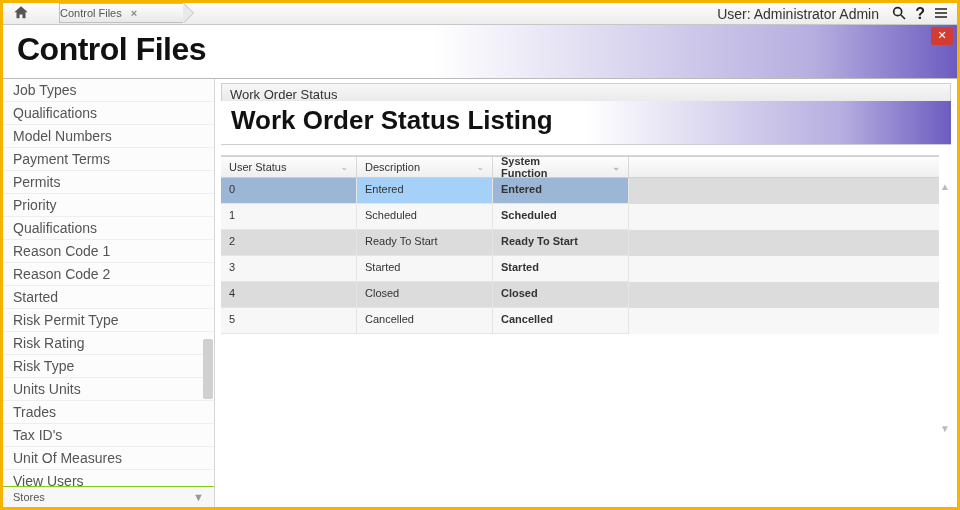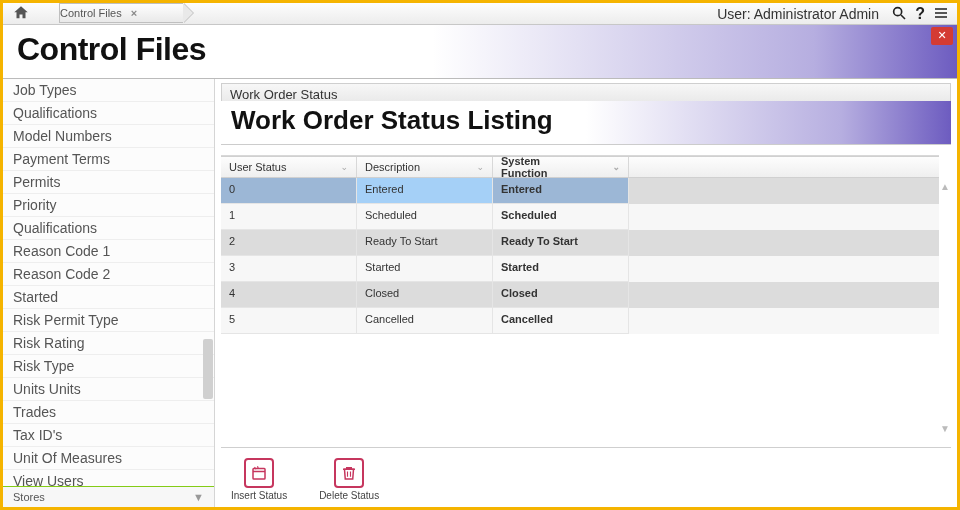--- a/index.html
+++ b/index.html
@@ -187,36 +187,14 @@
             <div class="cell col-w2">Cancelled</div>
           </div>
         </div>
     </div>
 
     <div class="vscroll">
       <div class="up">▲</div>
       <div class="down">▼</div>
     </div>
 
-    <div class="action-bar">
-      <div class="action-btn">
-        <div class="icon-box">
-          <svg width="18" height="18" viewBox="0 0 24 24">
-              <rect x="4" y="6" width="16" height="14" rx="1" fill="none" stroke="#c6365e" stroke-width="2"></rect>
-              <path d="M4 10h16" stroke="#c6365e" stroke-width="2"></path>
-              <path d="M6 4l2 3M10 3l1 3" stroke="#c6365e" stroke-width="1.5"></path>
-            </svg>
-        </div>
-        <span class="lbl">Insert Status</span>
-      </div>
-      <div class="action-btn">
-        <div class="icon-box">
-          <svg width="18" height="18" viewBox="0 0 24 24">
-              <path d="M6 7h12l-1 13H7L6 7z" fill="none" stroke="#c6365e" stroke-width="2"></path>
-              <path d="M4 7h16M9 7V5h6v2" fill="none" stroke="#c6365e" stroke-width="2"></path>
-              <path d="M10 10v7M14 10v7" stroke="#c6365e" stroke-width="1.5"></path>
-            </svg>
-        </div>
-        <span class="lbl">Delete Status</span>
-      </div>
-    </div>
   </div>
 </div>
 
 </body></html>

